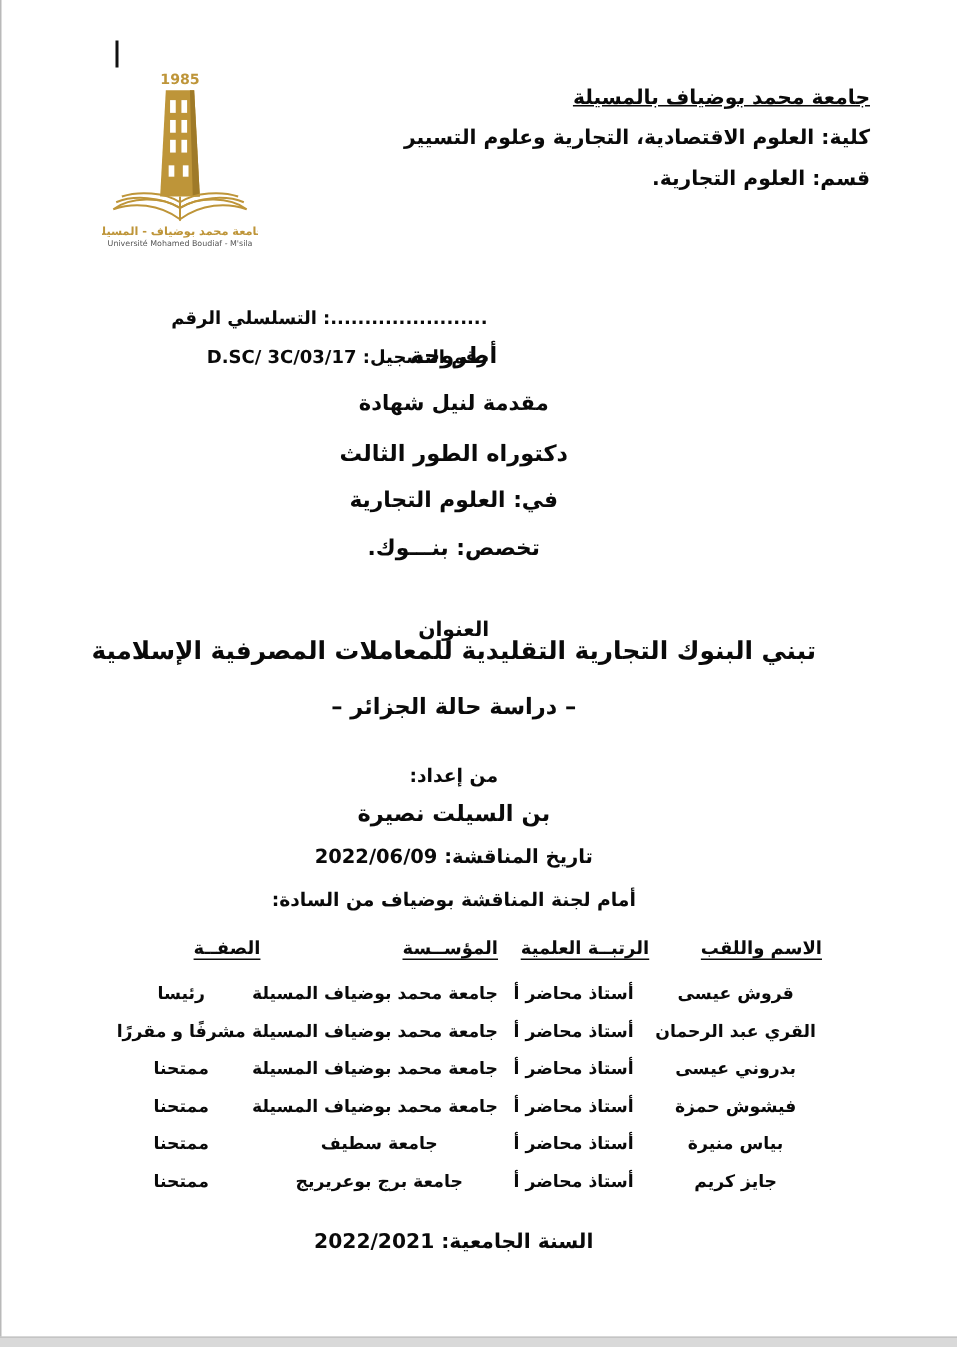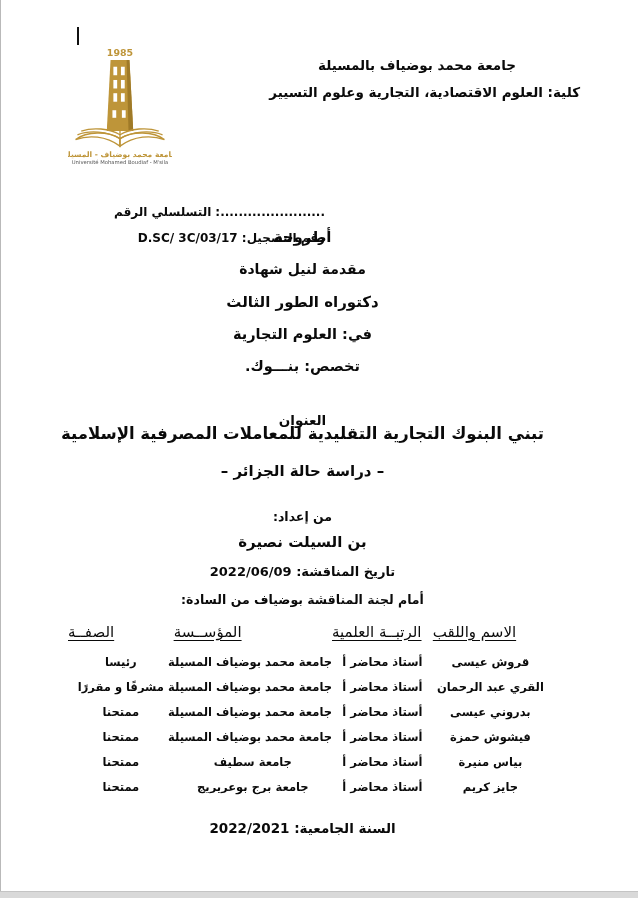--- a/index.html
+++ b/index.html
@@ -14,21 +14,21 @@
   .page-edge-left{position:absolute;left:0;top:0;width:1px;height:898px;background:#b9b9b9;}
   .bottom-bar{position:absolute;left:0;bottom:0;width:638px;height:6px;background:#d9d9d9;border-top:1px solid #c4c4c4;}
   .cursor-mark{position:absolute;left:77px;top:27px;width:2px;height:18px;background:#111;}
 
   .logo{position:absolute;left:68px;top:44px;}
 
   .header-block{
     position:absolute;top:52px;right:58px;width:326px;
     direction:rtl;font-weight:bold;font-size:13.5px;line-height:27px;white-space:nowrap;
   }
-  .header-block .uni{text-align:center;}
+  .header-block .uni{text-decoration:underline;}
   .header-block .fac,.header-block .dep{text-align:right;}
 
   .serial-block{position:absolute;top:167px;right:313px;font-weight:bold;font-size:12px;line-height:26px;white-space:nowrap;margin-top:32px;}
   .serial-line1{display:flex;direction:ltr;justify-content:flex-end;gap:4px;}
   .serial-line1 .w{direction:rtl;}
   .serial-line2{direction:rtl;}
 
   .cline{position:absolute;left:0;width:541px;text-align:center;direction:rtl;font-weight:bold;white-space:nowrap;margin-left:32px;}
   .l-thesis{top:228px;font-size:15px;}
   .l-submitted{top:261px;font-size:14px;}
@@ -41,21 +41,21 @@
   .l-prepared{top:509px;font-size:12.5px;}
   .l-author{top:533px;font-size:15px;}
   .l-date{top:564px;font-size:13px;}
   .l-committee{top:592px;font-size:12.5px;}
 
   .committee-table{
     position:absolute;top:621px;left:68px;width:480px;
     direction:rtl;border-collapse:collapse;table-layout:fixed;
   }
   .committee-table th{
-    font-size:15px;font-weight:normal;text-align:left;padding:0 0 6px 0;height:22px;
+    font-size:12px;font-weight:bold;text-align:right;padding:0 0 6px 0;height:22px;
   }
   .committee-table th span{text-decoration:underline;text-underline-offset:3px;}
   .committee-table td{
     font-size:11.5px;font-weight:bold;text-align:center;height:25px;padding:0;white-space:nowrap;
   }
   .col-name{width:24%;}
   .col-rank{width:21%;}
   .col-inst{width:33%;}
   .col-role{width:22%;}
 
@@ -94,20 +94,21 @@
     <line x1="55" y1="92" x2="55" y2="108" stroke="#BE9539" stroke-width="1.4"></line>
 
     <text x="55" y="119" text-anchor="middle" font-size="8" font-weight="bold" fill="#BE9539" direction="rtl">جامعة محمد بوضياف - المسيلة</text>
     <text x="55" y="127" text-anchor="middle" font-size="5.6" fill="#555555">Université Mohamed Boudiaf - M'sila</text>
   </svg>
 </div>
 
 <div class="header-block">
   <div class="uni">جامعة محمد بوضياف بالمسيلة</div>
   <div class="fac">كلية: العلوم الاقتصادية، التجارية وعلوم التسيير</div>
+  <div class="dep">قسم: العلوم التجارية.</div>
 </div>
 
 <div class="serial-block">
   <div class="serial-line1">
     <span class="w">الرقم</span>
     <span class="w">التسلسلي</span>
     <span>:.......................</span>
   </div>
   <div class="serial-line2">رقم التسجيل: D.SC/ 3C/03/17</div>
 </div>

